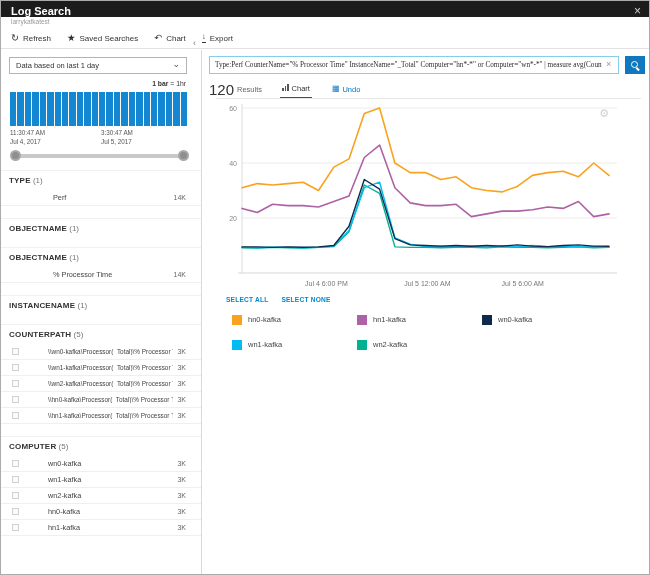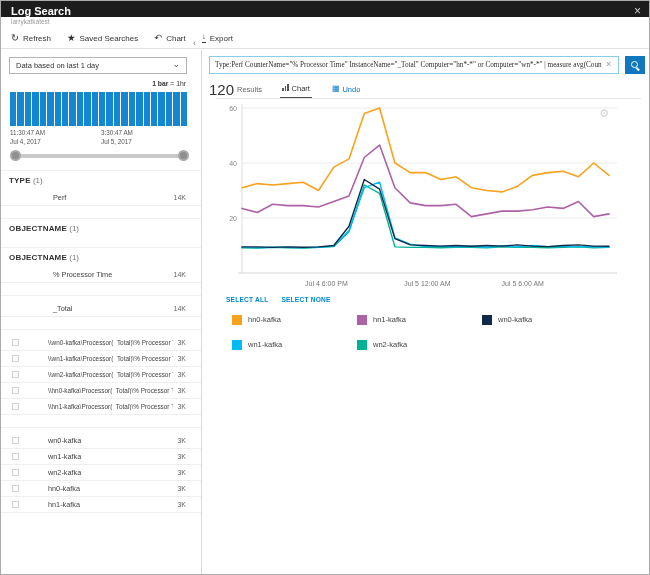--- a/index.html
+++ b/index.html
@@ -190,27 +190,24 @@
           </div>
           <div class="facet">
             <div class="ftitle"><b>OBJECTNAME</b><span> (1)</span></div>
             <div class="frow">
               <span class="fpad"></span>
               <span class="flabel">% Processor Time</span>
               <span class="fval">14K</span>
             </div>
           </div>
           <div class="facet">
-            <div class="frow">
-              <span class="fpad"></span>
-              <span class="flabel">_Total</span>
-              <span class="fval">14K</span>
-            </div>
-          </div>
-          <div class="facet">
+            <div class="ftitle"><b>INSTANCENAME</b><span> (1)</span></div>
+          </div>
+          <div class="facet">
+            <div class="ftitle"><b>COUNTERPATH</b><span> (5)</span></div>
             <div class="frow">
               <span class="fcheck"></span>
               <span class="flabel small">\\wn0-kafka\Processor(_Total)\% Processor Time</span>
               <span class="fval">3K</span>
             </div>
             <div class="frow">
               <span class="fcheck"></span>
               <span class="flabel small">\\wn1-kafka\Processor(_Total)\% Processor Time</span>
               <span class="fval">3K</span>
             </div>
@@ -224,20 +221,21 @@
               <span class="flabel small">\\hn0-kafka\Processor(_Total)\% Processor Time</span>
               <span class="fval">3K</span>
             </div>
             <div class="frow">
               <span class="fcheck"></span>
               <span class="flabel small">\\hn1-kafka\Processor(_Total)\% Processor Time</span>
               <span class="fval">3K</span>
             </div>
           </div>
           <div class="facet">
+            <div class="ftitle"><b>COMPUTER</b><span> (5)</span></div>
             <div class="frow">
               <span class="fcheck"></span>
               <span class="flabel">wn0-kafka</span>
               <span class="fval">3K</span>
             </div>
             <div class="frow">
               <span class="fcheck"></span>
               <span class="flabel">wn1-kafka</span>
               <span class="fval">3K</span>
             </div>

